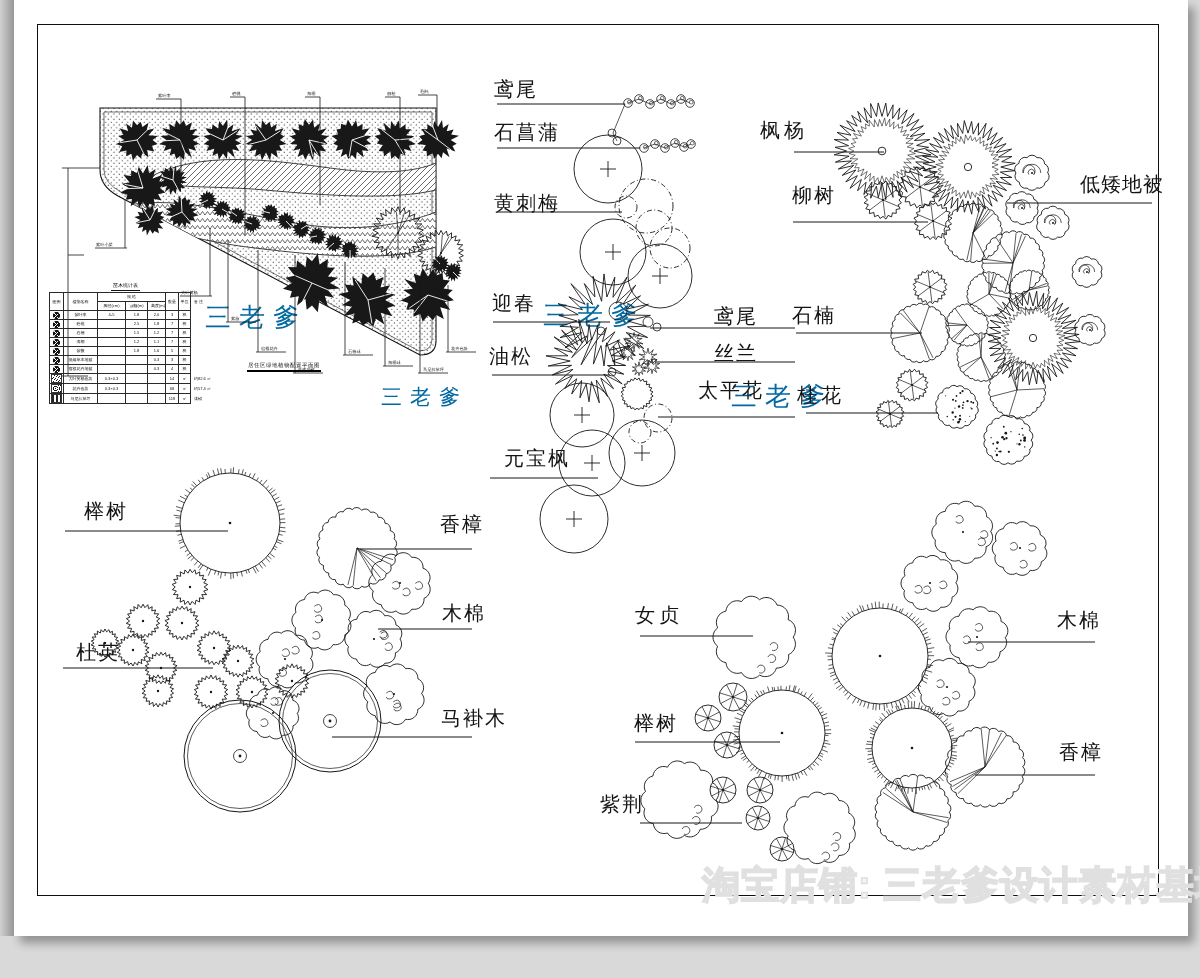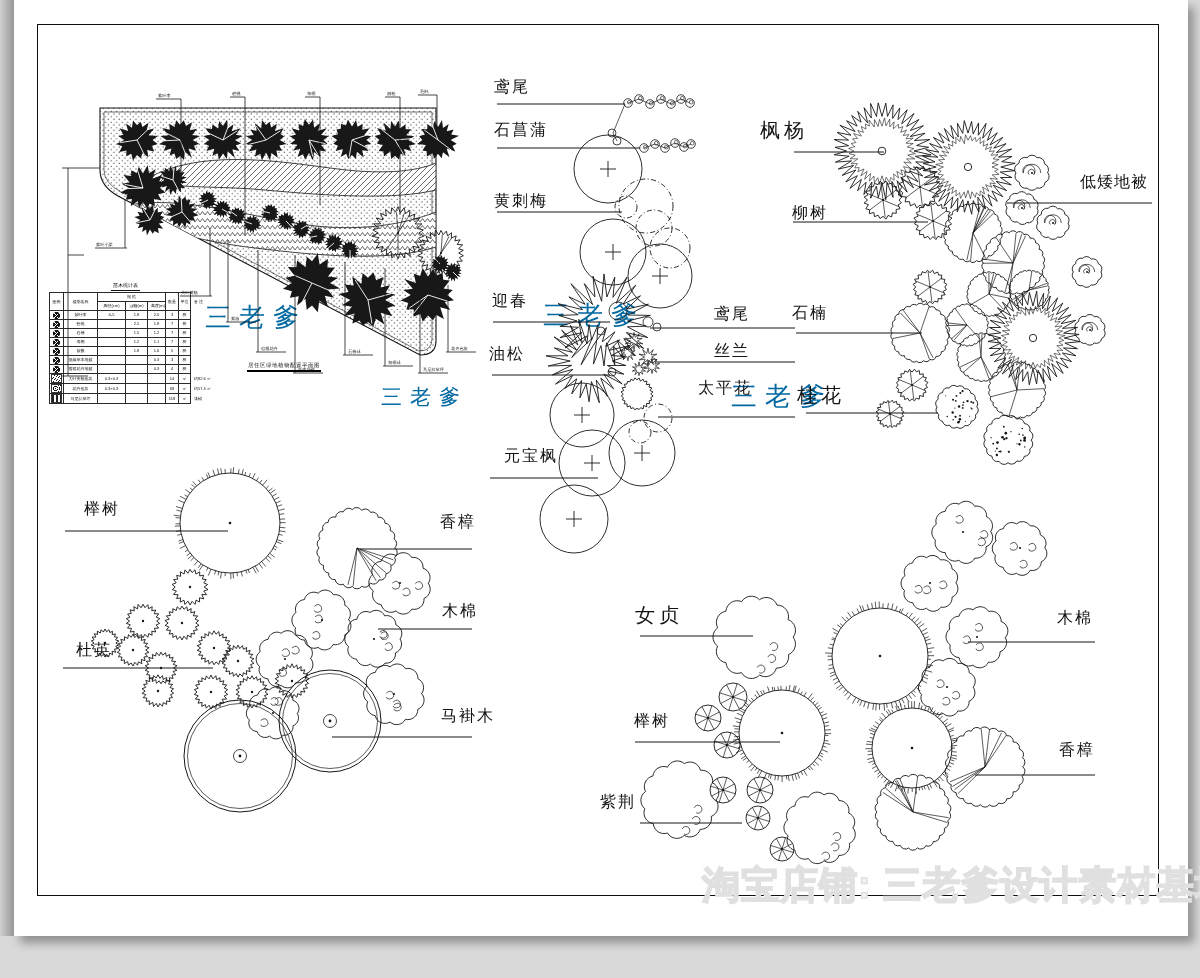--- a/index.html
+++ b/index.html
@@ -1,21 +1,21 @@
 <!DOCTYPE html>
 <html><head>
 <meta charset="utf-8">
 <style>
   html,body{margin:0;padding:0;background:#d9d9d9;font-family:"Liberation Sans",sans-serif}
   #app{position:relative;width:1200px;height:978px;overflow:hidden;background:#d9d9d9}
   .left-shade{position:absolute;left:0;top:0;width:14px;height:936px;background:linear-gradient(90deg,#d0d0d0,#979797)}
   .sheet{position:absolute;left:14px;top:0;width:1174px;height:936px;background:#ffffff;box-shadow:6px 7px 9px rgba(0,0,0,.33)}
   .frame{position:absolute;left:37px;top:24px;width:1120px;height:870px;border:1.6px solid #0f0f0f}
   #cv{position:absolute;left:0;top:0}
-  .plbl{position:absolute;color:#141414;font-family:"Liberation Serif","Liberation Sans",serif;font-size:16px;letter-spacing:2px;white-space:nowrap;line-height:1.15}
+  .plbl{position:absolute;color:#141414;font-family:"Liberation Serif","Liberation Sans",serif;font-size:20px;letter-spacing:2px;white-space:nowrap;line-height:1.15}
   .plbl.big{font-size:20px;letter-spacing:4px}
   .wm-s{position:absolute;color:#0369a1;font-size:26px;font-weight:normal;letter-spacing:8px;white-space:nowrap;z-index:0}
   .wm-b{position:absolute;left:702px;top:860px;font-size:38px;font-weight:bold;letter-spacing:1px;color:#f4f4f4;-webkit-text-stroke:1.6px #e0e0e0;white-space:nowrap;z-index:5}
   .plan-title{position:absolute;left:247px;top:362px;font-size:5.5px;color:#111;border-bottom:2.2px solid #000;padding:0 1px 1.5px;letter-spacing:.5px;line-height:1.1;z-index:3}
   .ptitle{position:absolute;left:111px;top:283px;font-size:5px;color:#111;border-bottom:1.1px solid #111;padding:0 2px 1px;line-height:1.1;z-index:3}
   .ptable{position:absolute;left:49px;top:292px;z-index:3}
   table.sch{border-collapse:collapse}
   .sch td{border:.5px solid #2a2a2a;font-size:4px;color:#111;text-align:center;padding:0;height:8px;line-height:1;white-space:nowrap;overflow:hidden}
   .sch td:last-child{border:none;text-align:left;padding-left:3px}
   .ic{width:9px;height:7px;margin:0 auto}
@@ -1193,21 +1193,21 @@
   <div class="plbl" style="left:494px;top:121px">石菖蒲</div>
   <div class="plbl" style="left:494px;top:192px">黄刺梅</div>
   <div class="plbl" style="left:492px;top:292px">迎春</div>
   <div class="plbl" style="left:489px;top:345px">油松</div>
   <div class="plbl" style="left:504px;top:447px">元宝枫</div>
   <div class="plbl" style="left:714px;top:305px">鸢尾</div>
   <div class="plbl" style="left:714px;top:342px">丝兰</div>
   <div class="plbl" style="left:698px;top:379px">太平花</div>
 
   <div class="plbl big" style="left:760px;top:119px">枫杨</div>
-  <div class="plbl" style="left:792px;top:204px">柳树</div>
+  <div class="plbl" style="left:792px;top:184px">柳树</div>
   <div class="plbl" style="left:792px;top:304px">石楠</div>
   <div class="plbl big" style="left:797px;top:384px">桂花</div>
   <div class="plbl" style="left:1080px;top:173px;letter-spacing:1px">低矮地被</div>
 
   <div class="plbl" style="left:84px;top:500px">榉树</div>
   <div class="plbl" style="left:76px;top:641px">杜英</div>
   <div class="plbl" style="left:440px;top:513px">香樟</div>
   <div class="plbl" style="left:442px;top:602px">木棉</div>
   <div class="plbl" style="left:441px;top:707px">马褂木</div>
 

